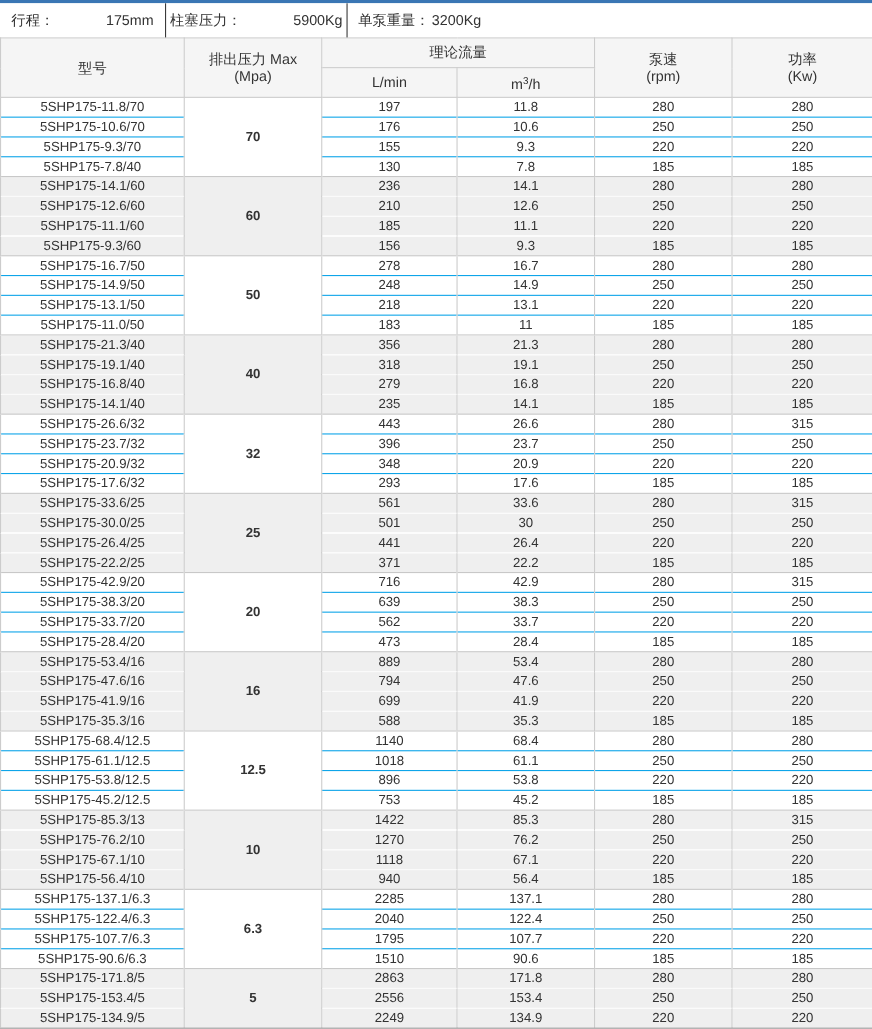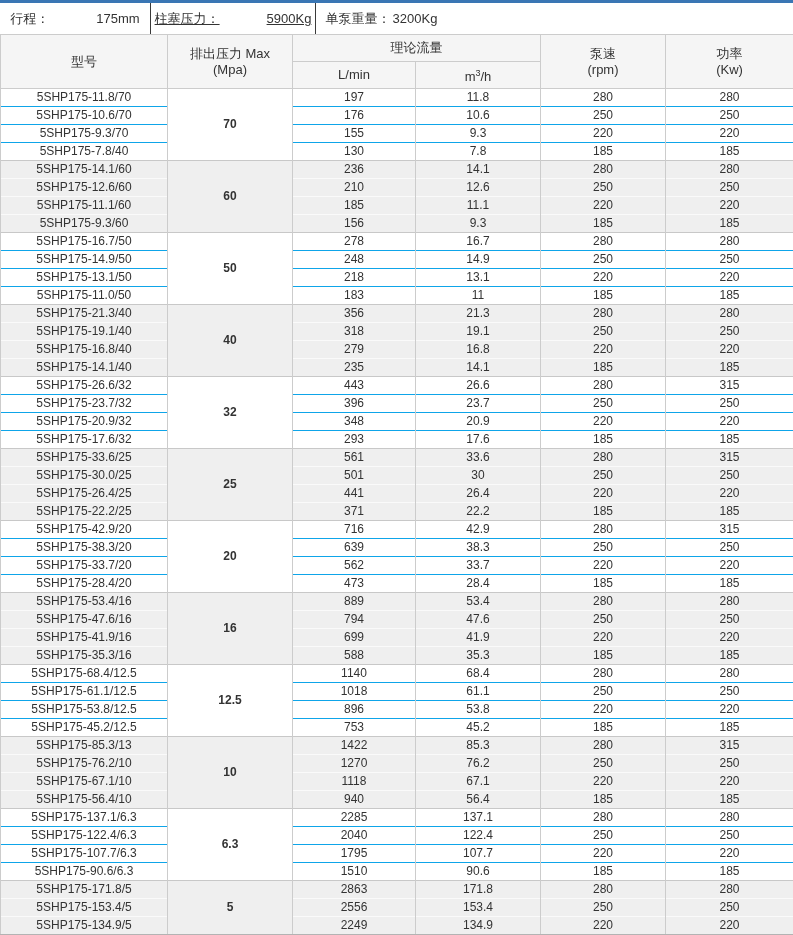--- a/index.html
+++ b/index.html
@@ -23,21 +23,21 @@
   .topbar-item {
     display: flex;
     align-items: center;
     justify-content: center;
     height: 100%;
     box-sizing: border-box;
     white-space: nowrap;
   }
   .topbar-item:not(:last-child) { border-right: 1px solid #3a3a3a; gap: 45px; }
   .tb-0 { width: 151px; }
-  .tb-1 { width: 165px; text-decoration: underline; }
+  .tb-1 { width: 165px; }
   .tb-2 { width: 220px; }
   .tb-3 { width: 126px; }
   .tb-4 { width: 131px; }
   .topbar-item .val { margin-left: 2px; }
 
   
   table.spec {
     width: 793px;
     border-collapse: collapse;
     table-layout: fixed;

